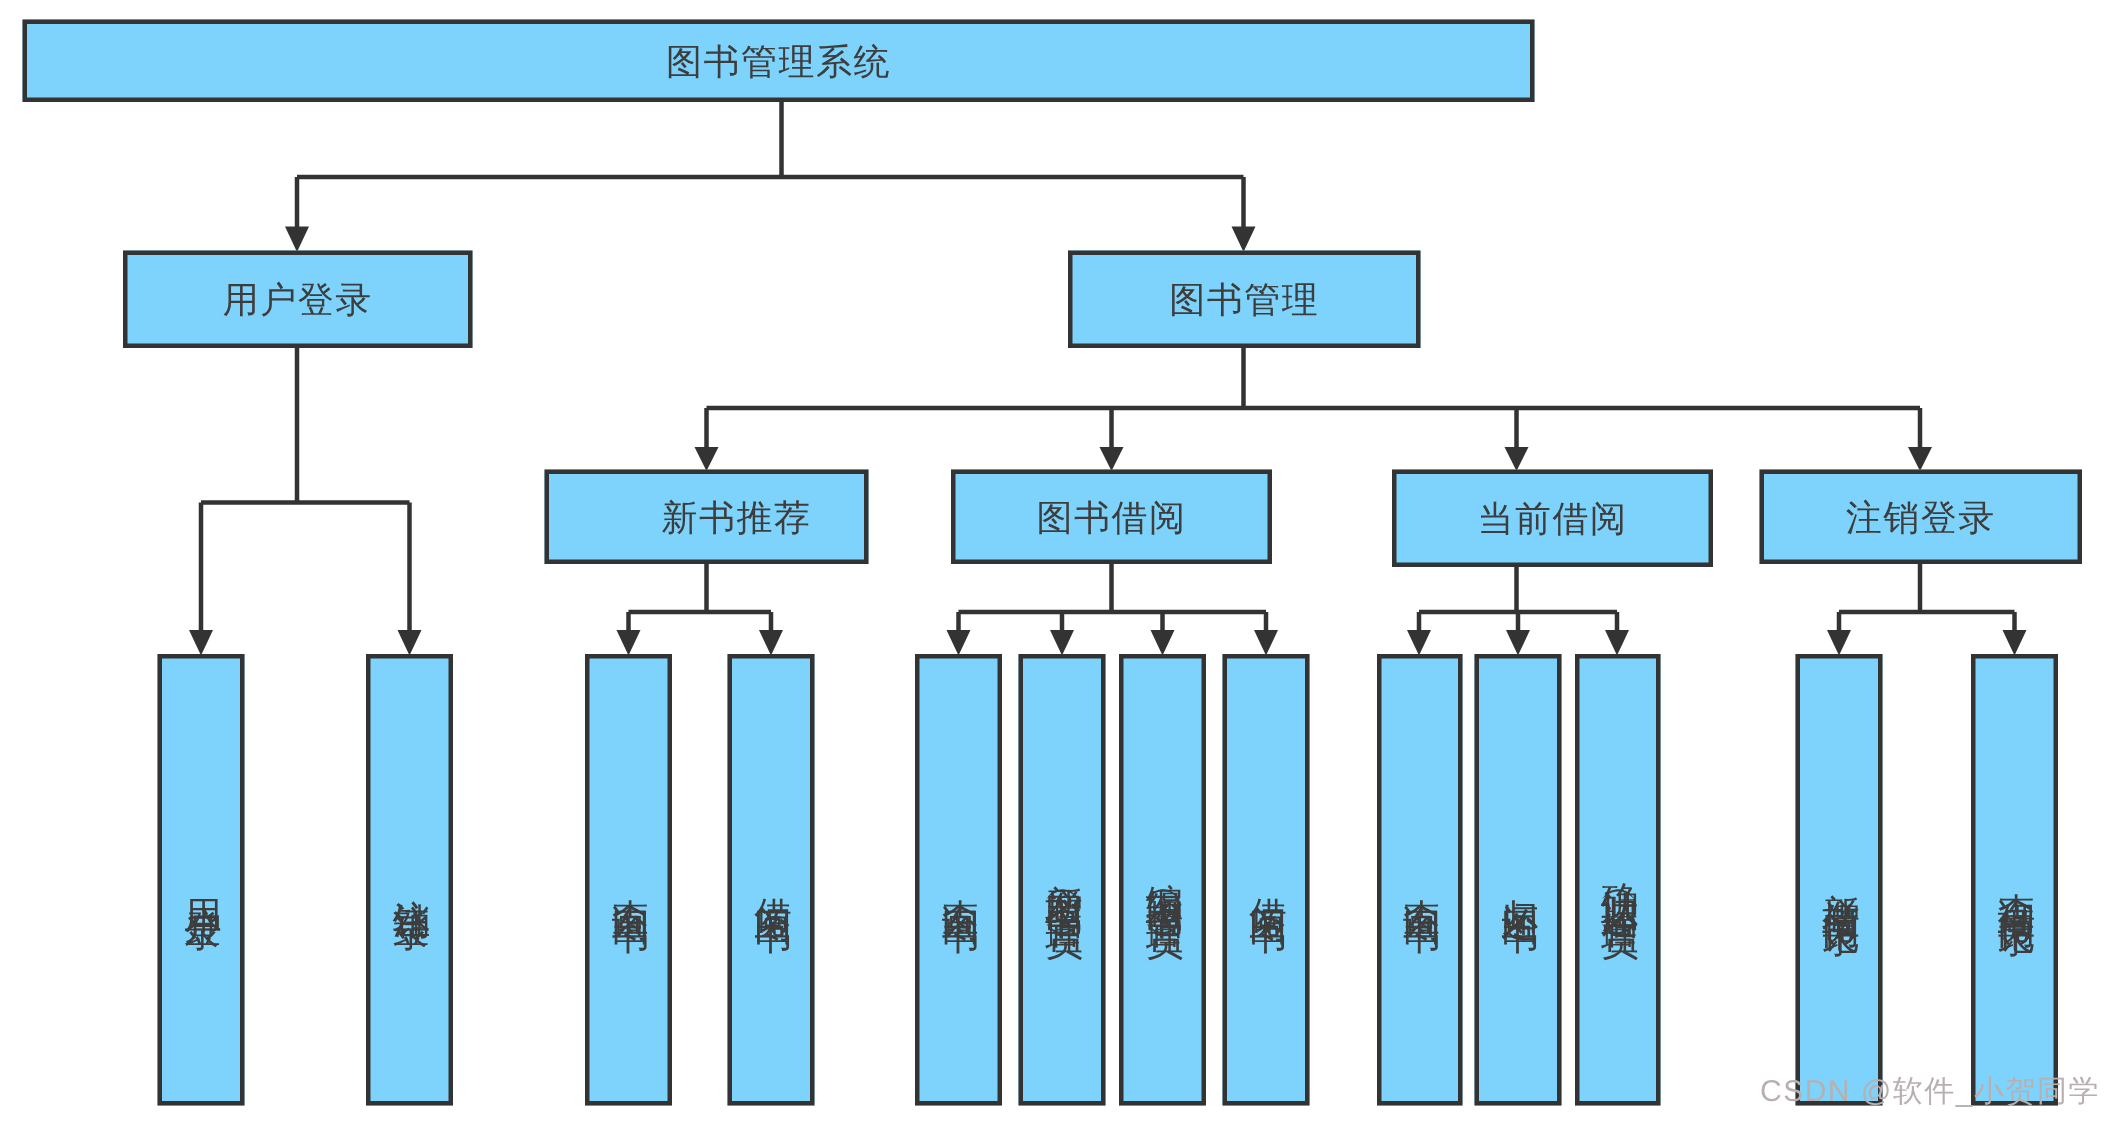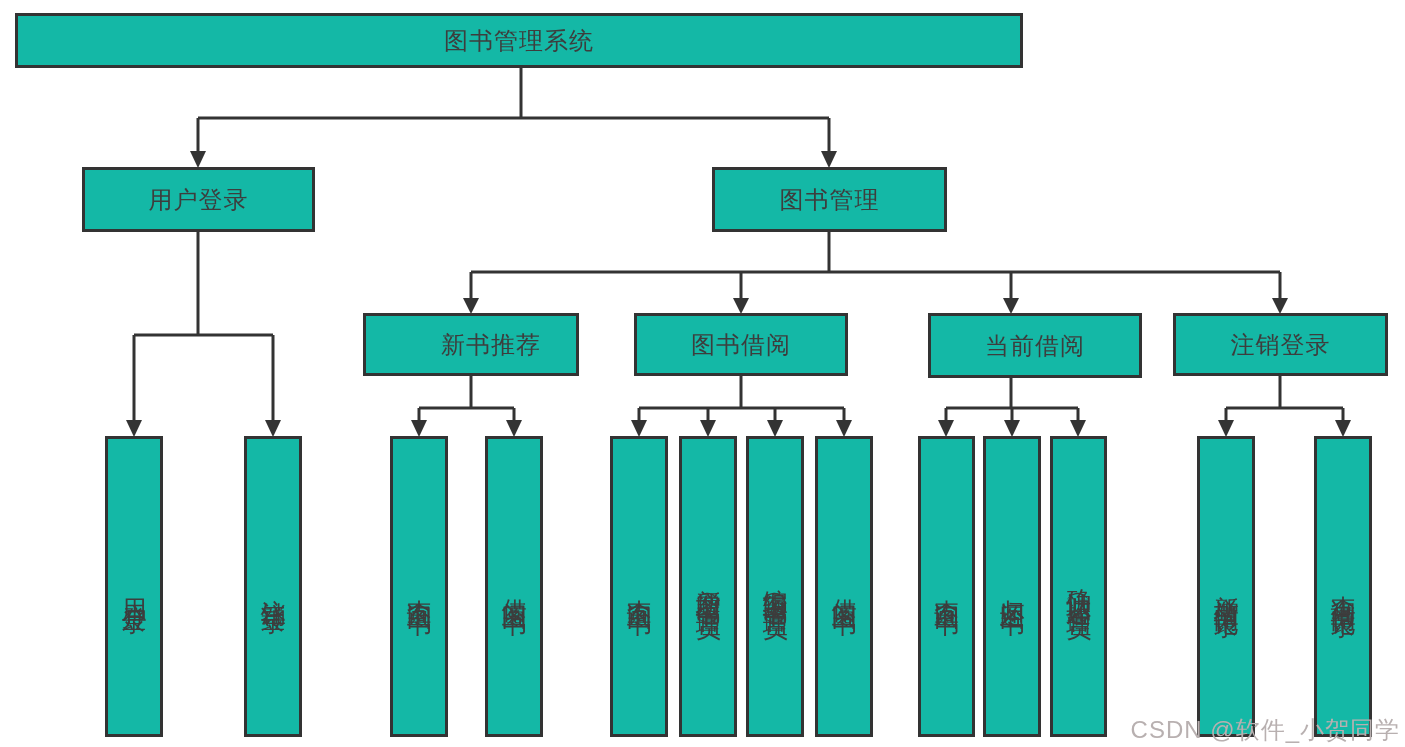--- a/index.html
+++ b/index.html
@@ -1,34 +1,34 @@
 <!DOCTYPE html>
 <html><head>
 <meta charset="utf-8">
 <style>
   html,body{margin:0;padding:0;background:#fff;}
   body{font-family:"Liberation Sans","DejaVu Sans",sans-serif;}
   .stage{position:relative;width:1405px;height:747px;background:#ffffff;overflow:hidden;}
   .wires{position:absolute;left:0;top:0;z-index:0;}
   .node{
     position:absolute;box-sizing:border-box;
-    border:3px solid #333333;background:#14b8a6;
+    border:3px solid #333333;background:#7dd3fc;
     display:flex;align-items:center;justify-content:center;
     color:#3d3d3d;z-index:1;
   }
   .node.h{font-size:24px;letter-spacing:1px;}
   .node.root{font-size:24px;letter-spacing:1px;}
   .leaf span{
     writing-mode:vertical-lr;text-orientation:mixed;
     font-size:25px;letter-spacing:4px;line-height:1.1;
     color:#3d3d3d;white-space:nowrap;
   }
   .watermark{
     position:absolute;right:5px;top:714px;z-index:2;
-    font-size:24px;color:#b8b0b0;letter-spacing:1px;
+    font-size:20px;color:#b8b0b0;letter-spacing:1px;
   }
 </style>
 </head>
 <body>
 
 <div class="stage">
 
   <svg class="wires" width="1405" height="747" viewBox="0 0 1405 747">
     <g stroke="#333333" stroke-width="3" fill="none">
 

